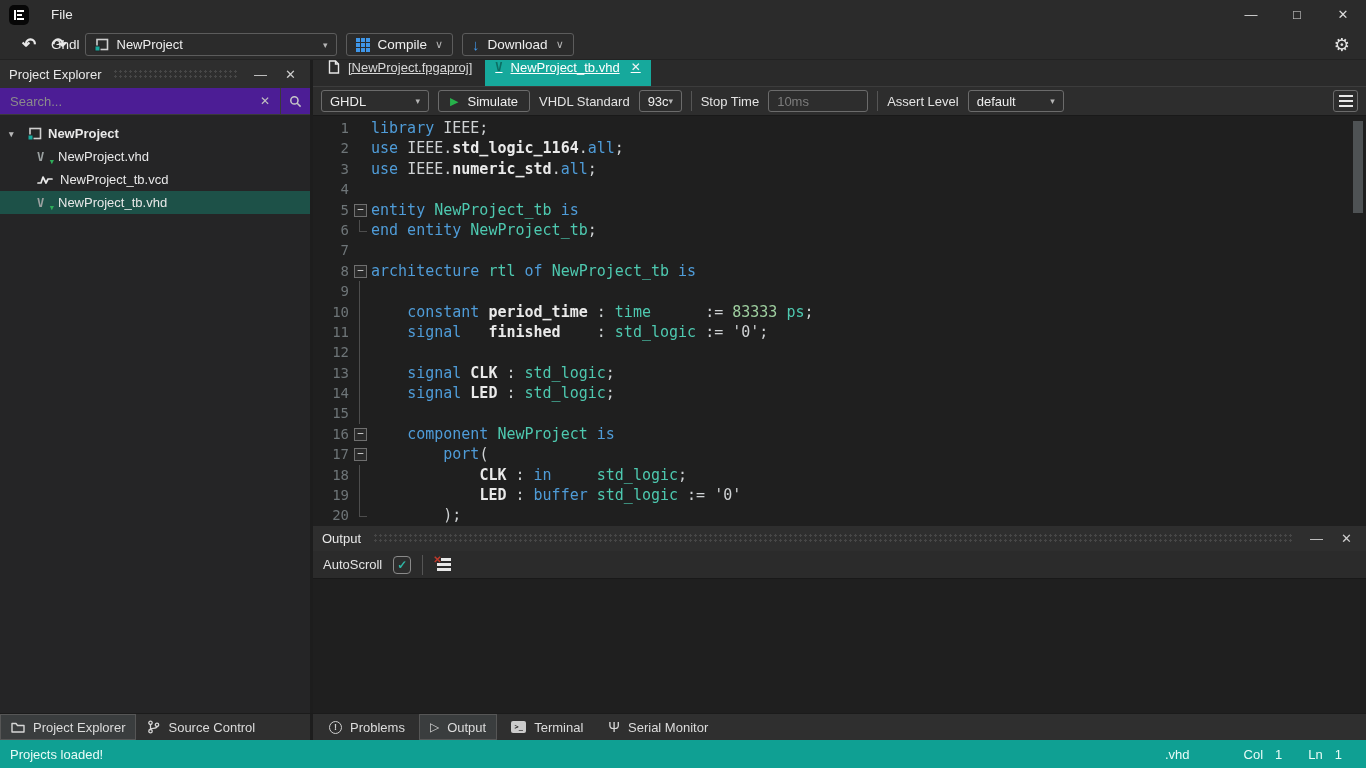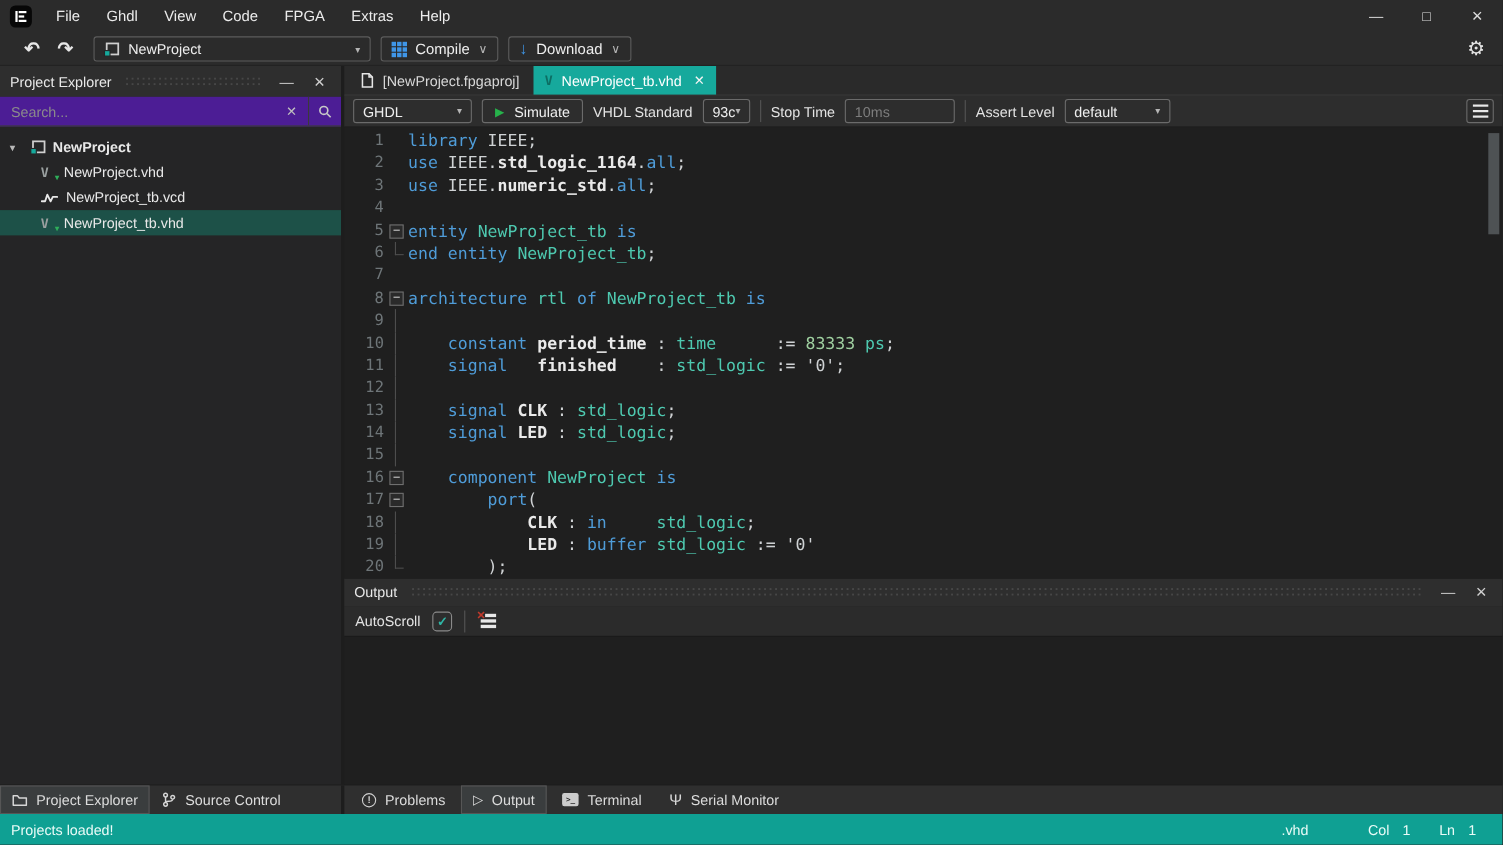--- a/index.html
+++ b/index.html
@@ -7,21 +7,21 @@
   body { background:#2b2b2b; font-family:"Liberation Sans",sans-serif; color:#ddd; }
 
   
   .titlebar { height:30px; display:flex; align-items:center; background:#2b2b2b; }
   .logo { width:20px; height:20px; background:#070707; border-radius:5px; margin:0 10px 0 9px; position:relative; flex:none; }
   .logo i { position:absolute; background:#fff; }
   .logo .vb { left:5px; top:5px; width:2px; height:10px; }
   .logo .b1 { left:8px; top:5px; width:7px; height:2px; }
   .logo .b2 { left:8px; top:9px; width:5px; height:2px; }
   .logo .b3 { left:8px; top:13px; width:7px; height:2px; }
-  .menus { display:flex; height:100%; }
+  .menus { display:flex; height:100%;flex-direction:column; }
   .menu-item { padding:0 12px; font-size:13.5px; color:#ececec; line-height:30px; cursor:default; }
   .win-controls { margin-left:auto; display:flex; height:100%; }
   .win-btn { width:46px; text-align:center; line-height:30px; font-size:13px; color:#dcdcdc; }
 
   
   .toolbar { height:30px; display:flex; align-items:center; background:#2b2b2b; padding-left:16px; gap:4px; border-bottom:1px solid #222; }
   .tb-icon { font-size:17px; font-weight:bold; color:#e8e8e8; padding:0 6px; line-height:1; }
   .proj-select { width:252px; height:23px; border:1px solid #5c5c5c; border-radius:3px; display:flex; align-items:center; padding:0 8px; gap:8px; margin-left:8px; }
   .proj-label { font-size:13px; color:#eee; flex:1; }
   .caret { color:#b5b5b5; font-size:9px; }
@@ -49,21 +49,21 @@
   .tree-row.root { padding-left:9px; font-weight:bold; gap:6px; }
   .tree-row.child { padding-left:37px; gap:7px; }
   .tree-row.selected { background:#1d5148; }
   .tree-caret { color:#b8b8b8; font-size:9px; width:12px; }
   .vfile { position:relative; font-family:"DejaVu Sans Mono",monospace; font-weight:bold; font-size:12px; color:#9aa0a0; width:14px; }
   .vfile b { position:absolute; right:-3px; bottom:-2px; color:#2fae5a; font-size:7px; }
 
   
   .main { flex:1; display:flex; flex-direction:column; background:#1f1f1f; min-width:0; }
   .tabstrip { height:27px; background:#2a2a2a; display:flex; align-items:stretch; padding-left:5px; gap:3px; border-bottom:1px solid #3c3c3c; flex:none; }
-  .tab { display:flex; align-items:center; padding:0 10px; gap:8px; font-size:13px; color:#d8d8d8; }
+  .tab { display:flex; align-items:flex-start; padding:0 10px; gap:8px; font-size:13px; color:#d8d8d8;text-decoration:underline; }
   .tab.active { background:#16a99c; color:#fff; }
   .tab .vicon { color:#0c6e63; font-weight:bold; font-size:12px; font-family:"DejaVu Sans Mono",monospace; }
   .tab .close { color:#f4f4f4; font-size:12px; margin-left:3px; }
 
   .ed-toolbar { height:29px; background:#2d2d2d; display:flex; align-items:center; padding:0 8px; gap:9px; border-bottom:1px solid #191919; flex:none; }
   .select { height:22px; border:1px solid #6b6b6b; border-radius:3px; display:flex; align-items:center; padding:0 8px; font-size:13px; color:#eee; }
   .select .caret { margin-left:auto; }
   .sel-ghdl { width:108px; }
   .sel-std { width:43px;justify-content:space-between; }
   .sel-assert { width:96px;text-align:center; }

